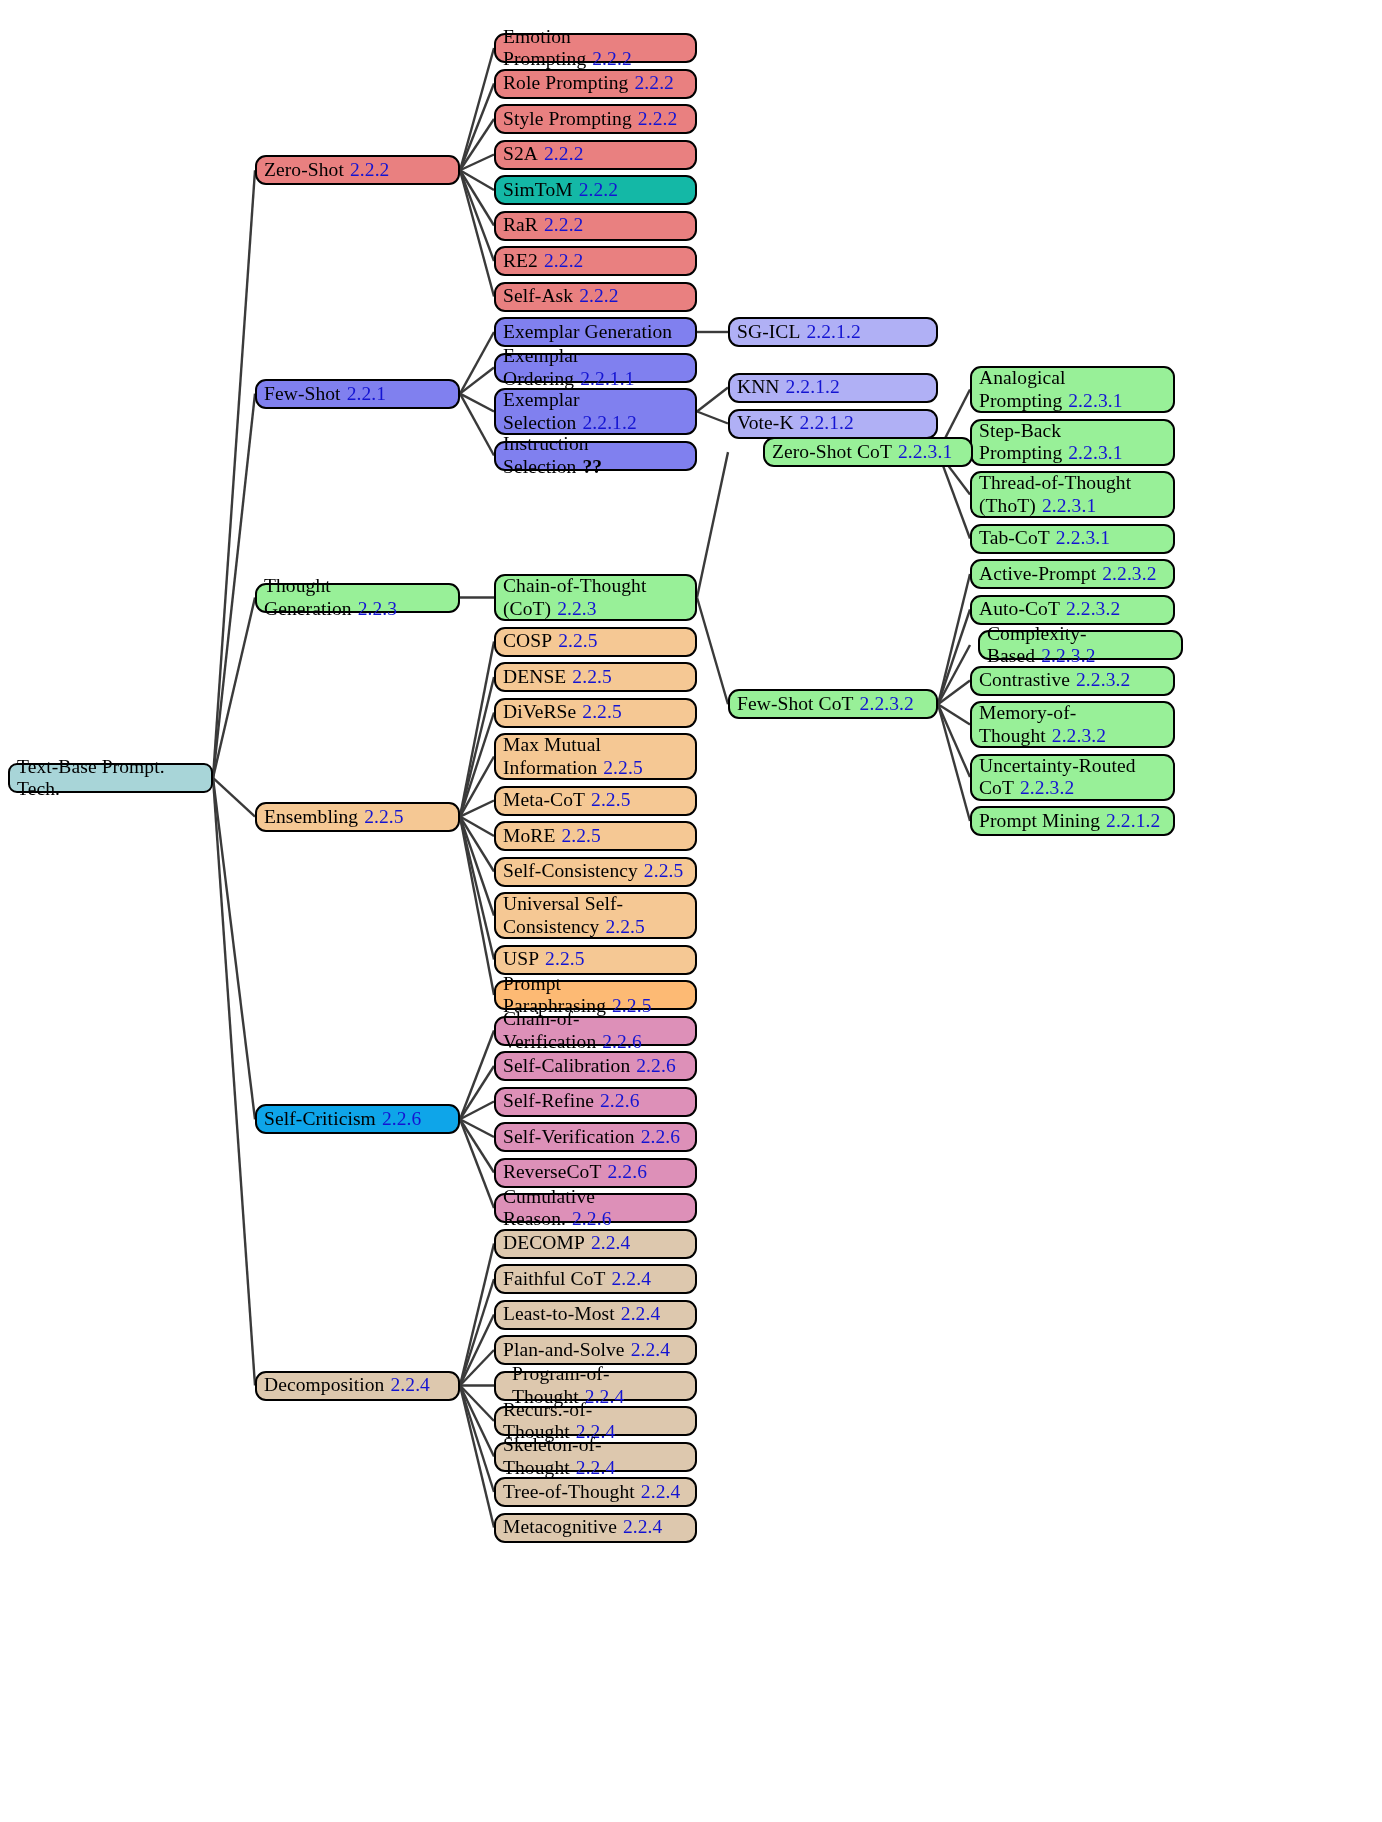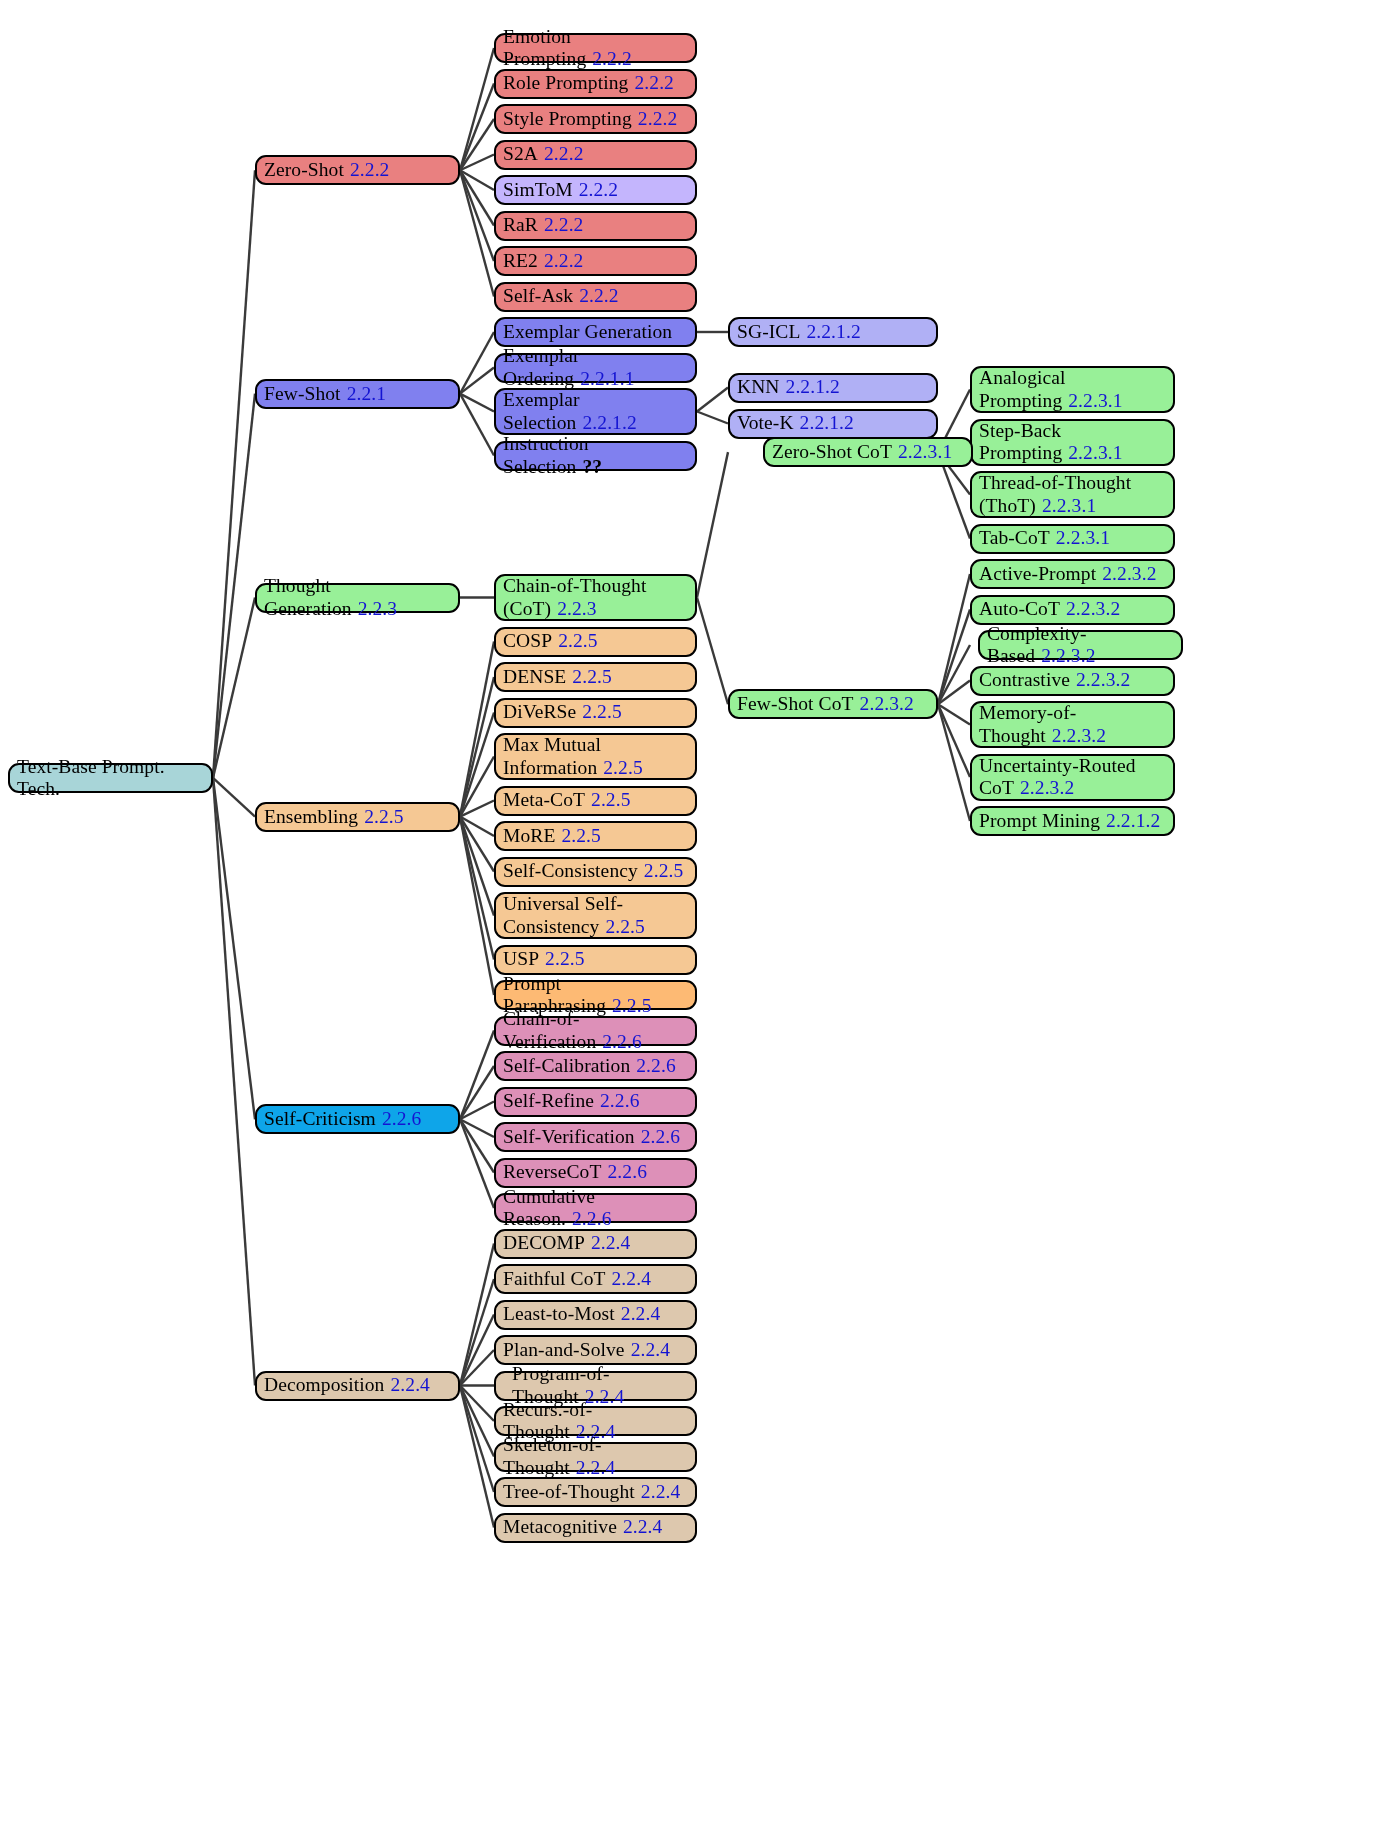--- a/index.html
+++ b/index.html
@@ -126,21 +126,21 @@
       </div>
       <div class="node" style="left: 494px; top: 68.5px; width: 203px; height: 30px; background: rgb(233, 128, 128);">
         <div class="inner"><span class="lbl">Role Prompting</span><span class="sec">2.2.2</span></div>
       </div>
       <div class="node" style="left: 494px; top: 104px; width: 203px; height: 30px; background: rgb(233, 128, 128);">
         <div class="inner"><span class="lbl">Style Prompting</span><span class="sec">2.2.2</span></div>
       </div>
       <div class="node" style="left: 494px; top: 139.5px; width: 203px; height: 30px; background: rgb(233, 128, 128);">
         <div class="inner"><span class="lbl">S2A</span><span class="sec">2.2.2</span></div>
       </div>
-      <div class="node" style="left: 494px; top: 175px; width: 203px; height: 30px; background: #c4b5fd;">
+      <div class="node" style="left: 494px; top: 175px; width: 203px; height: 30px; background: #14b8a6;">
         <div class="inner"><span class="lbl">SimToM</span><span class="sec">2.2.2</span></div>
       </div>
       <div class="node" style="left: 494px; top: 210.5px; width: 203px; height: 30px; background: rgb(233, 128, 128);">
         <div class="inner"><span class="lbl">RaR</span><span class="sec">2.2.2</span></div>
       </div>
       <div class="node" style="left: 494px; top: 246px; width: 203px; height: 30px; background: rgb(233, 128, 128);">
         <div class="inner"><span class="lbl">RE2</span><span class="sec">2.2.2</span></div>
       </div>
       <div class="node" style="left: 494px; top: 281.5px; width: 203px; height: 30px; background: rgb(233, 128, 128);">
         <div class="inner"><span class="lbl">Self-Ask</span><span class="sec">2.2.2</span></div>
@@ -246,21 +246,21 @@
       </div>
       <div class="node" style="left: 255px; top: 801.55px; width: 205px; height: 30px; background: rgb(245, 200, 148);">
         <div class="inner"><span class="lbl">Ensembling</span><span class="sec">2.2.5</span></div>
       </div>
       <div class="node" style="left: 255px; top: 1104.25px; width: 205px; height: 30px; background: #0ea5e9;">
         <div class="inner"><span class="lbl">Self-Criticism</span><span class="sec">2.2.6</span></div>
       </div>
       <div class="node" style="left: 255px; top: 1370.5px; width: 205px; height: 30px; background: rgb(221, 200, 174);">
         <div class="inner"><span class="lbl">Decomposition</span><span class="sec">2.2.4</span></div>
       </div>
-      <div class="node" style="left: 8px; top: 762.875px; width: 205px; height: 30px; background: rgb(168, 213, 216);">
+      <div class="node" style="left: 8px; top: 762.875px; width: 205px; height: 30px; background: rgb(168, 213, 216); border-radius: 9px;">
         <div class="inner"><span class="lbl">Text-Base Prompt. Tech.</span></div>
       </div>
       <div class="node" style="left: 728px; top: 317px; width: 210px; height: 30px; background: rgb(176, 176, 245);">
         <div class="inner"><span class="lbl">SG-ICL</span><span class="sec">2.2.1.2</span></div>
       </div>
       <div class="node" style="left: 728px; top: 372.5px; width: 210px; height: 30px; background: rgb(176, 176, 245);">
         <div class="inner"><span class="lbl">KNN</span><span class="sec">2.2.1.2</span></div>
       </div>
       <div class="node" style="left: 728px; top: 408.5px; width: 210px; height: 30px; background: rgb(176, 176, 245);">
         <div class="inner"><span class="lbl">Vote-K</span><span class="sec">2.2.1.2</span></div>

